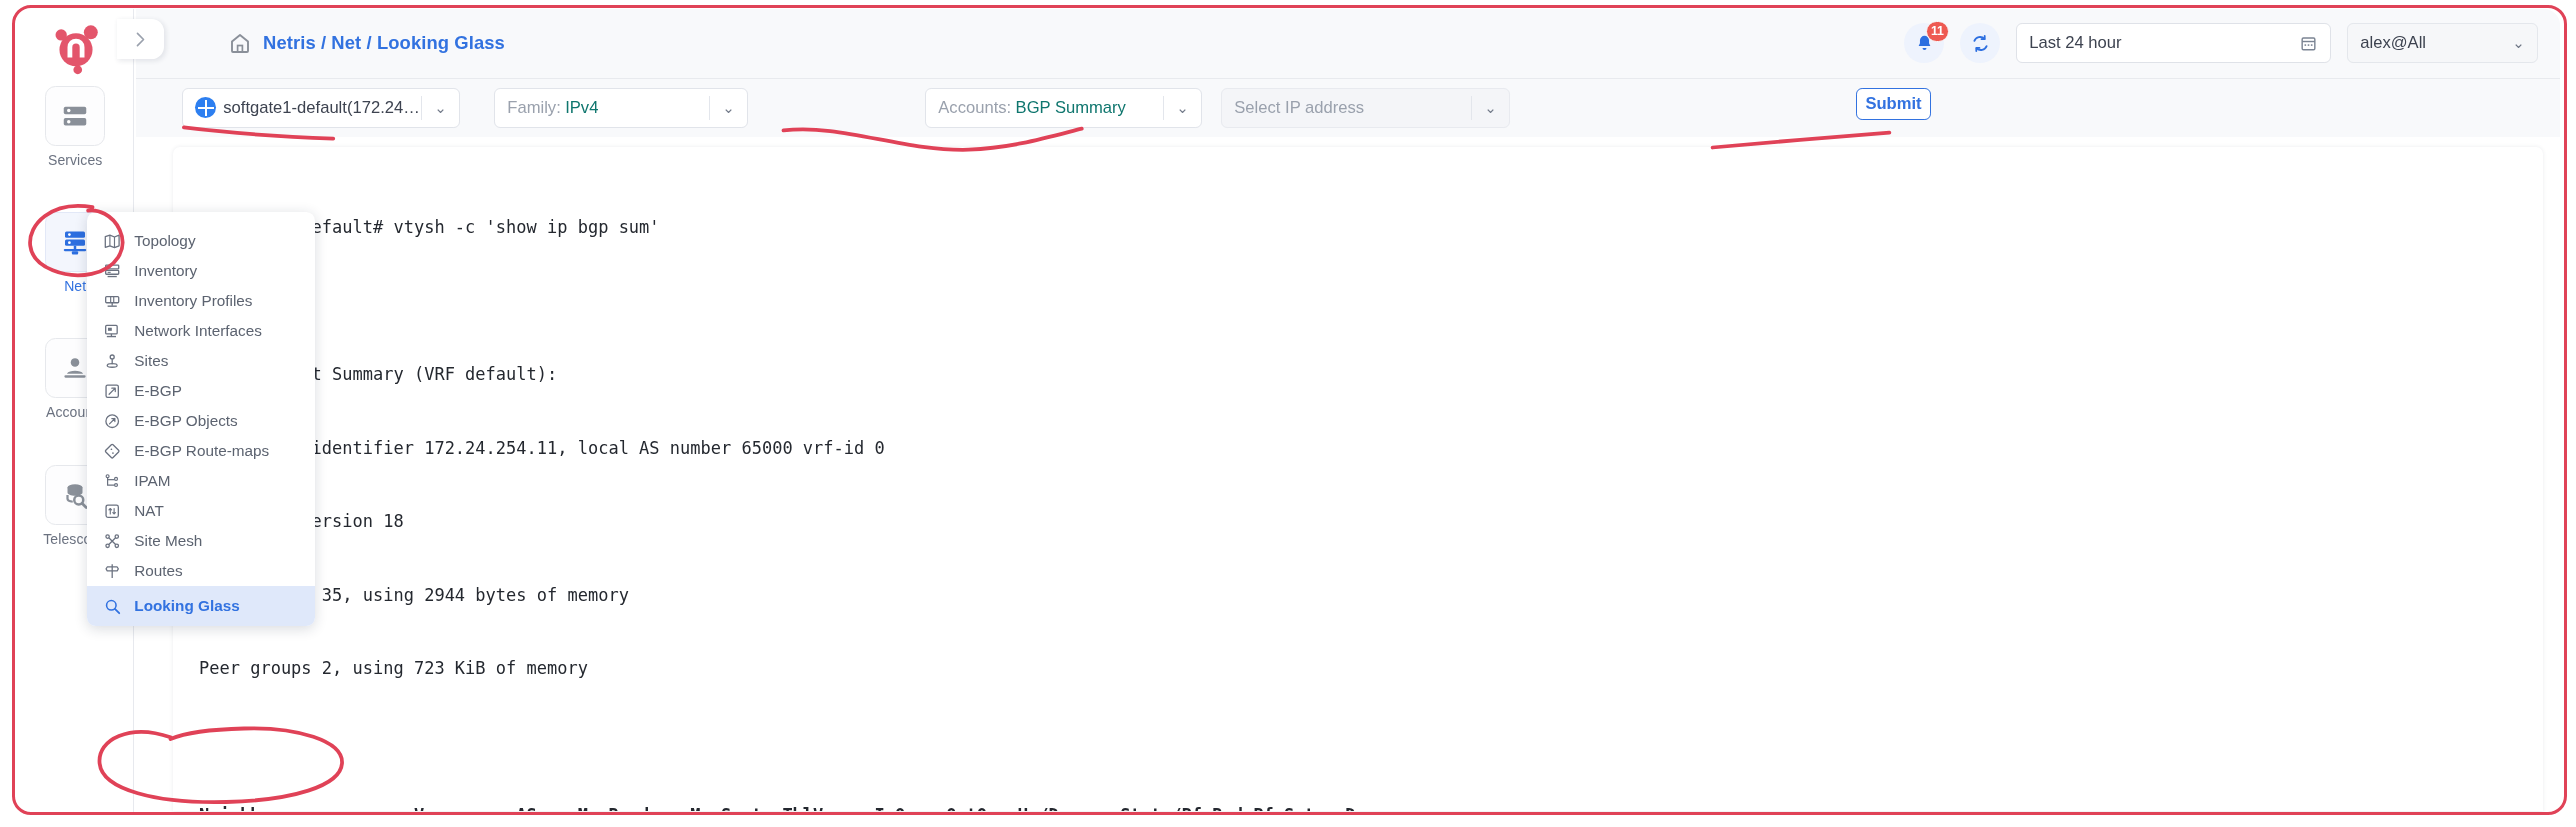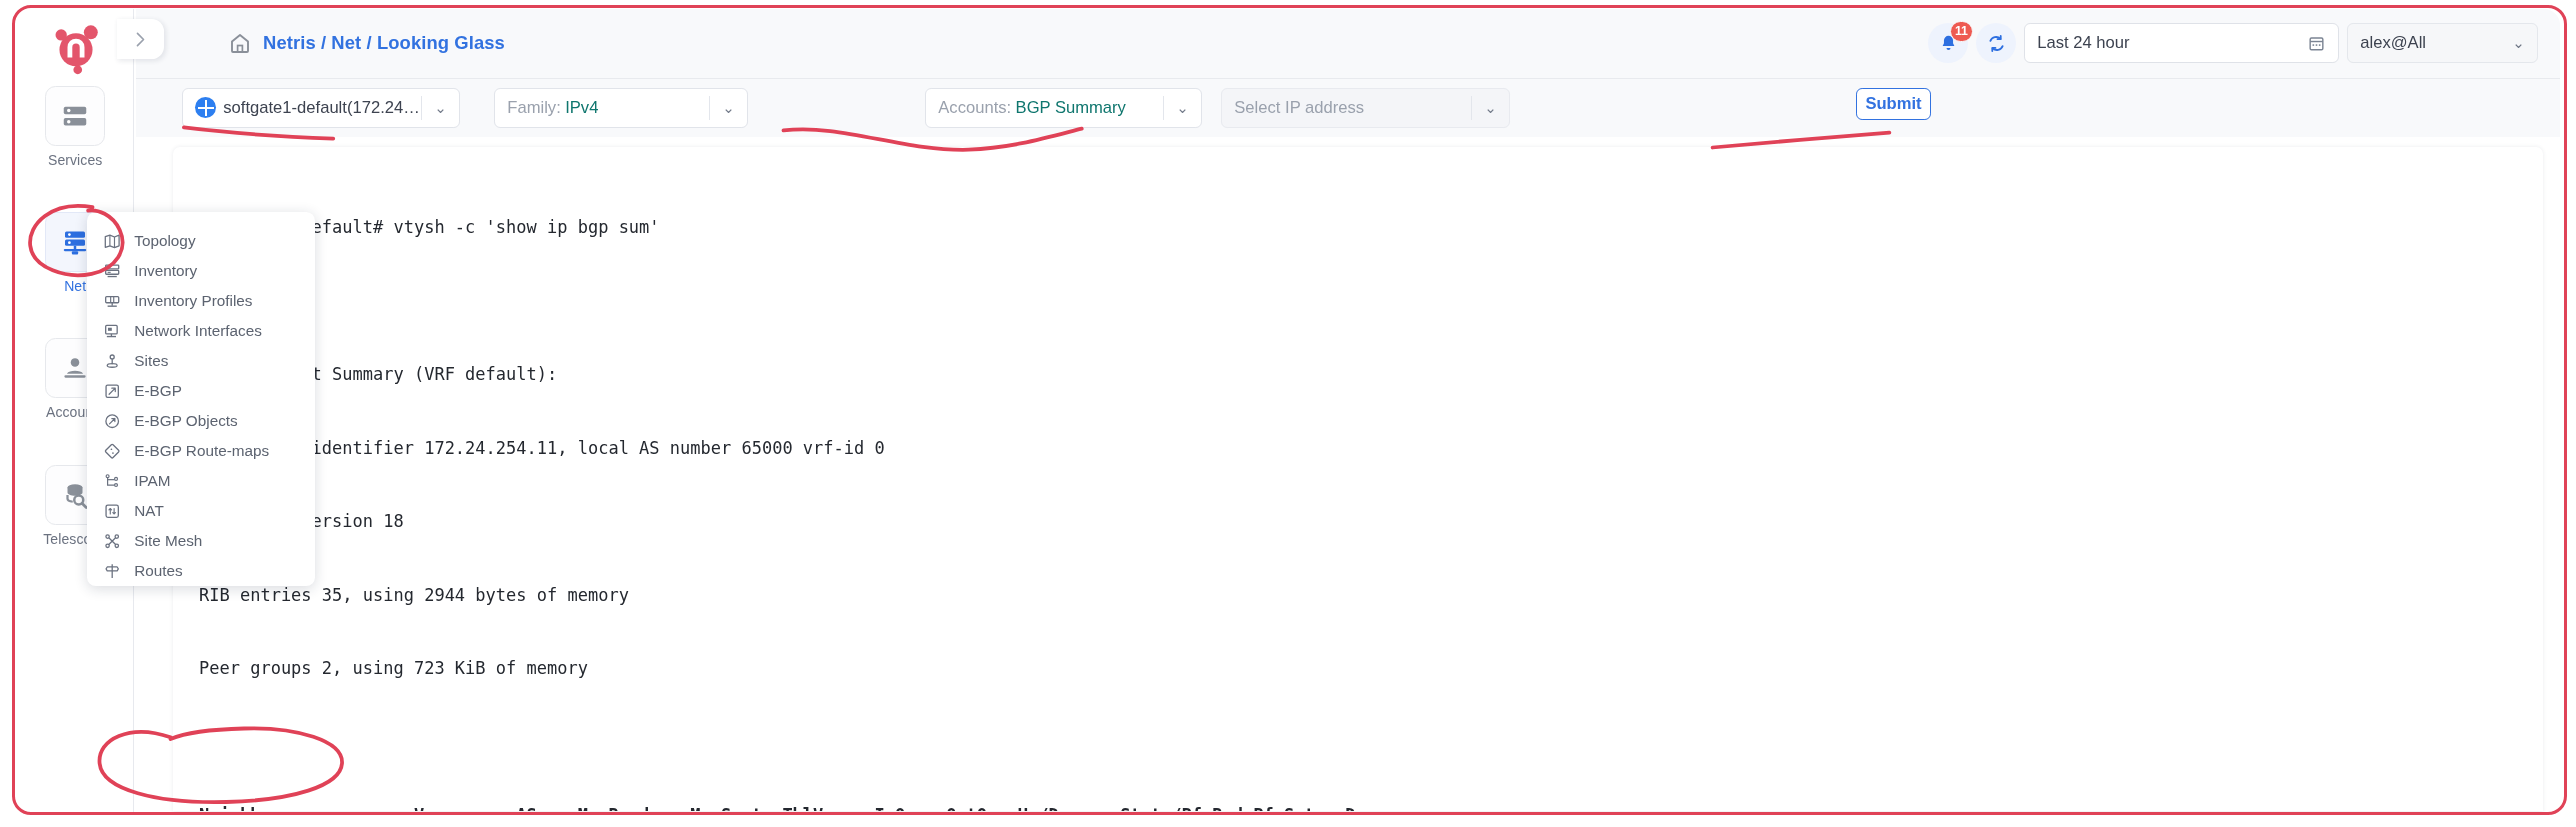--- a/index.html
+++ b/index.html
@@ -89,21 +89,21 @@
   .breadcrumb {
     display: flex; align-items: center; gap: 11px;
     margin-left: 92px;
   }
   .home-icon { width: 24px; height: 24px; display:block; }
   .crumb-text {
     font-size: 18.4px; color: #3272e0; font-weight: 600; letter-spacing:0.1px;
   }
   .header-right {
     margin-left: auto;
-    display: flex; align-items: center; gap: 8px;
+    display: flex; align-items: center; gap: 16px;
     margin-right: 22px;
   }
   .icon-circle {
     width: 40px; height: 40px; border-radius: 50%;
     background: #eef3fd;
     display: flex; align-items: center; justify-content: center;
     position: relative;
   }
   .badge {
     position: absolute; top: -2.6px; right: -5.3px;
@@ -543,20 +543,29 @@
       <span class="fi">
         <svg width="18.4" height="18.4" viewBox="0 0 24 24">
           <line x1="12" y1="3" x2="12" y2="21" stroke="#6b7280" stroke-width="1.7"></line>
           <path d="M12 6.5 H18.5 L20 9 L18.5 11.5 H12" fill="none" stroke="#6b7280" stroke-width="1.6" stroke-linejoin="round"></path>
           <path d="M12 6.5 H5.5 L4 9 L5.5 11.5 H12" fill="none" stroke="#6b7280" stroke-width="1.6" stroke-linejoin="round"></path>
         </svg>
       </span>
       <span>Routes</span>
     </div>
 
+    <div class="fly-item selected">
+      <span class="fi">
+        <svg width="19" height="19" viewBox="0 0 24 24">
+          <circle cx="10.5" cy="10.5" r="6" fill="none" stroke="#3272e0" stroke-width="2"></circle>
+          <line x1="15" y1="15" x2="20.5" y2="20.5" stroke="#3272e0" stroke-width="2.3" stroke-linecap="round"></line>
+        </svg>
+      </span>
+      <span>Looking Glass</span>
+    </div>
   </div>
 
   <div class="annot-frame"></div>
 
   <svg class="annot" style="left:24.5px; top:200px; width:114px; height:88px" viewBox="0 0 130 100" width="114" height="88">
     <path d="M77 8 C30 0 3 28 6 52 C9 78 48 90 76 84 C104 78 118 56 108 34 C100 16 82 10 72 12" fill="none" stroke="#e04257" stroke-width="4.3" stroke-linecap="round"></path>
   </svg>
 
   <svg class="annot" style="left:180px; top:124px; width:158px; height:19px" viewBox="0 0 180 22" width="158" height="19">
     <path d="M3 4 C60 11 120 15 176 17" fill="none" stroke="#e04257" stroke-width="4.3" stroke-linecap="round"></path>

